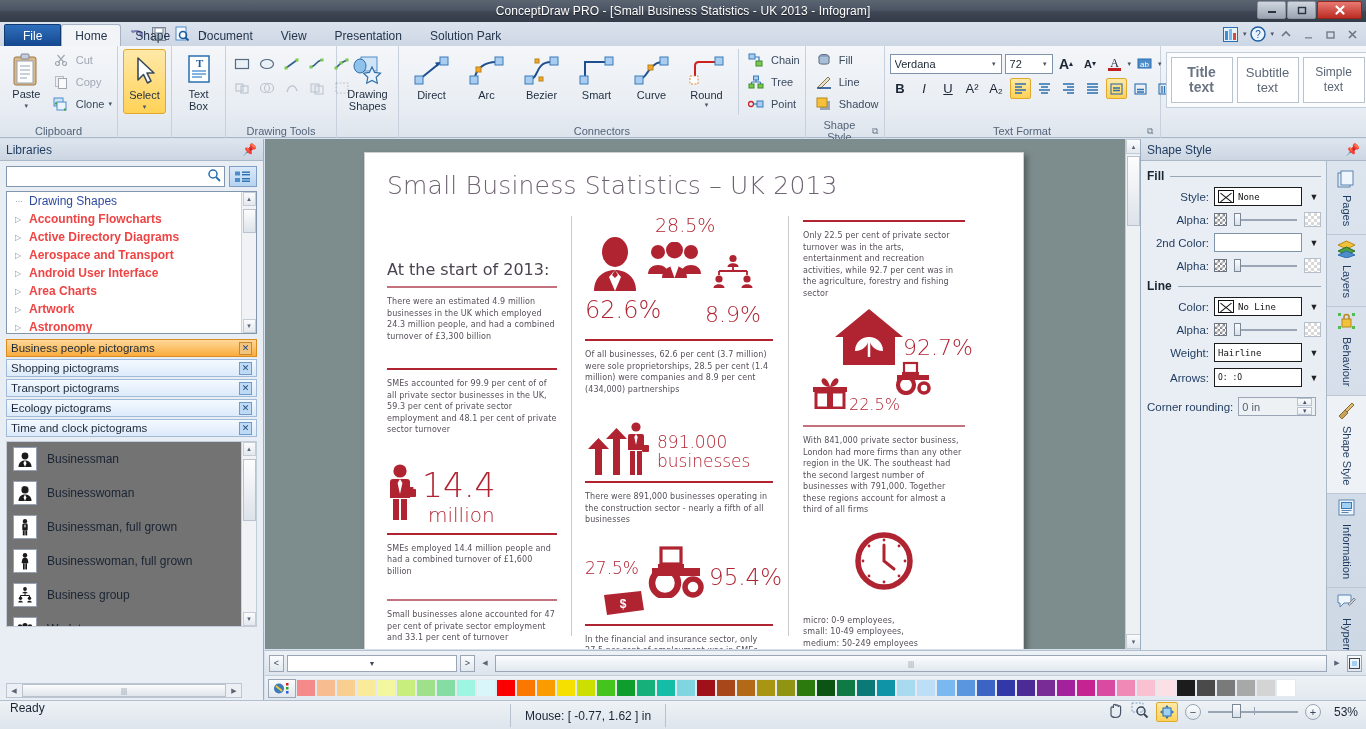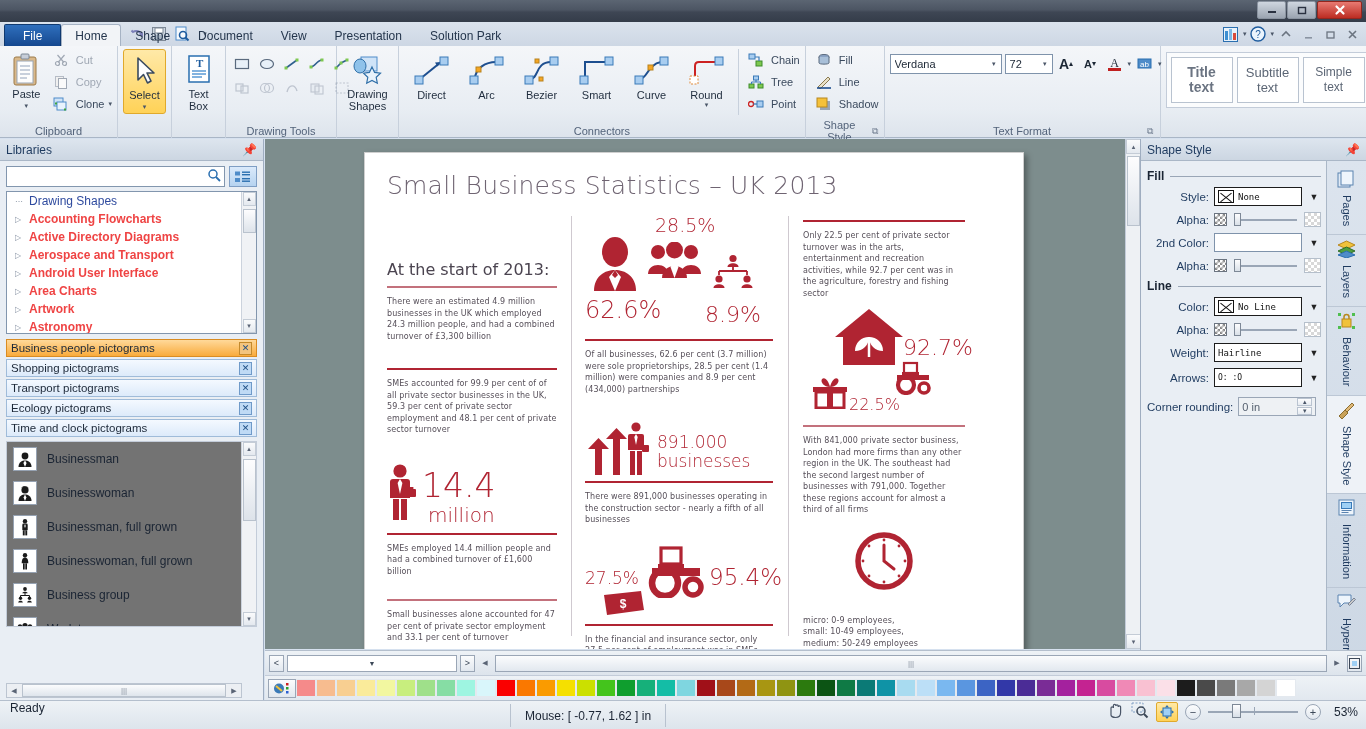--- a/index.html
+++ b/index.html
@@ -368,20 +368,21 @@
   .ztick { position: absolute; left: 46px; top: -4px; width: 1px; height: 8px; background: #9aa6b6; }
   .sel-tool { width: 22px; height: 20px; background: linear-gradient(to bottom,#ffe9a8,#ffd257);
               border: 1px solid #e0a92c; border-radius: 2px; display:flex;align-items:center;justify-content:center; }
 </style>
 </head>
 <body>
 
 <div id="app">
 
   <div class="titlebar">
+    <div class="title-text">ConceptDraw PRO - [Small Business Statistics - UK 2013 - Infogram]</div>
     <div class="win-btns">
       <div class="win-btn">
         <svg width="12" height="12" viewBox="0 0 12 12">
             <rect x="2" y="7" width="8" height="2" fill="#2a3140"></rect>
           </svg>
       </div>
       <div class="win-btn">
         <svg width="12" height="12" viewBox="0 0 12 12">
             <rect x="2.5" y="3.5" width="7" height="6" fill="none" stroke="#2a3140" stroke-width="1.4"></rect>
           </svg>
@@ -829,21 +830,21 @@
           </div>
         </div>
       </div>
       <div class="rgroup-label">
         <span>Shape Style</span>
         <span class="dlg">⧉</span>
       </div>
     </div>
 
     <div class="rgroup" style="width:276px">
-      <div class="rgroup-body" style="flex-direction:row; padding-top:4px;">
+      <div class="rgroup-body" style="flex-direction:column; padding-top:4px;">
         <div class="fontrow">
           <div class="combo" style="width:112px">
             <span class="cap">Verdana</span>
             <span class="ar">▾</span>
           </div>
           <div class="combo" style="width:48px">
             <span class="cap">72</span>
             <span class="ar">▾</span>
           </div>
           <span class="fmtbtn">
@@ -1227,21 +1228,21 @@
               <div style="line-height:1.15; padding-bottom:6px">
                 <div class="big-red" style="font-size:17px">891.000</div>
                 <div class="big-red" style="font-size:17px">businesses</div>
               </div>
             </div>
 
             <div class="rule dark" style="margin-top:3px"></div>
             <div class="ig-p">There were 891,000 businesses operating in the construction sector - nearly a fifth of all businesses</div>
 
             <div style="position:relative; height:76px; margin-top:20px">
-              <div class="big-red" style="position:absolute; left:0; top:22px; font-size:17px">27.5%</div>
+              <div class="big-red" style="position:absolute; left:0; top:12px; font-size:17px">27.5%</div>
               <span style="position:absolute; left:55px; top:0">
                 <svg width="68" height="52" viewBox="0 0 68 52">
                     <rect x="21" y="2" width="20" height="16" fill="none" stroke="#b02432" stroke-width="3.2"></rect>
                     <path d="M12 22 h48 v8 h-48 z" fill="#b02432"></path>
                     <rect x="18" y="18" width="26" height="6" fill="#b02432"></rect>
                     <circle cx="25" cy="37" r="13" fill="none" stroke="#b02432" stroke-width="6.5"></circle>
                     <circle cx="53" cy="41" r="8" fill="none" stroke="#b02432" stroke-width="5.5"></circle>
                   </svg>
               </span>
               <div class="big-red" style="position:absolute; left:124px; top:18px; font-size:23px">95.4%</div>

